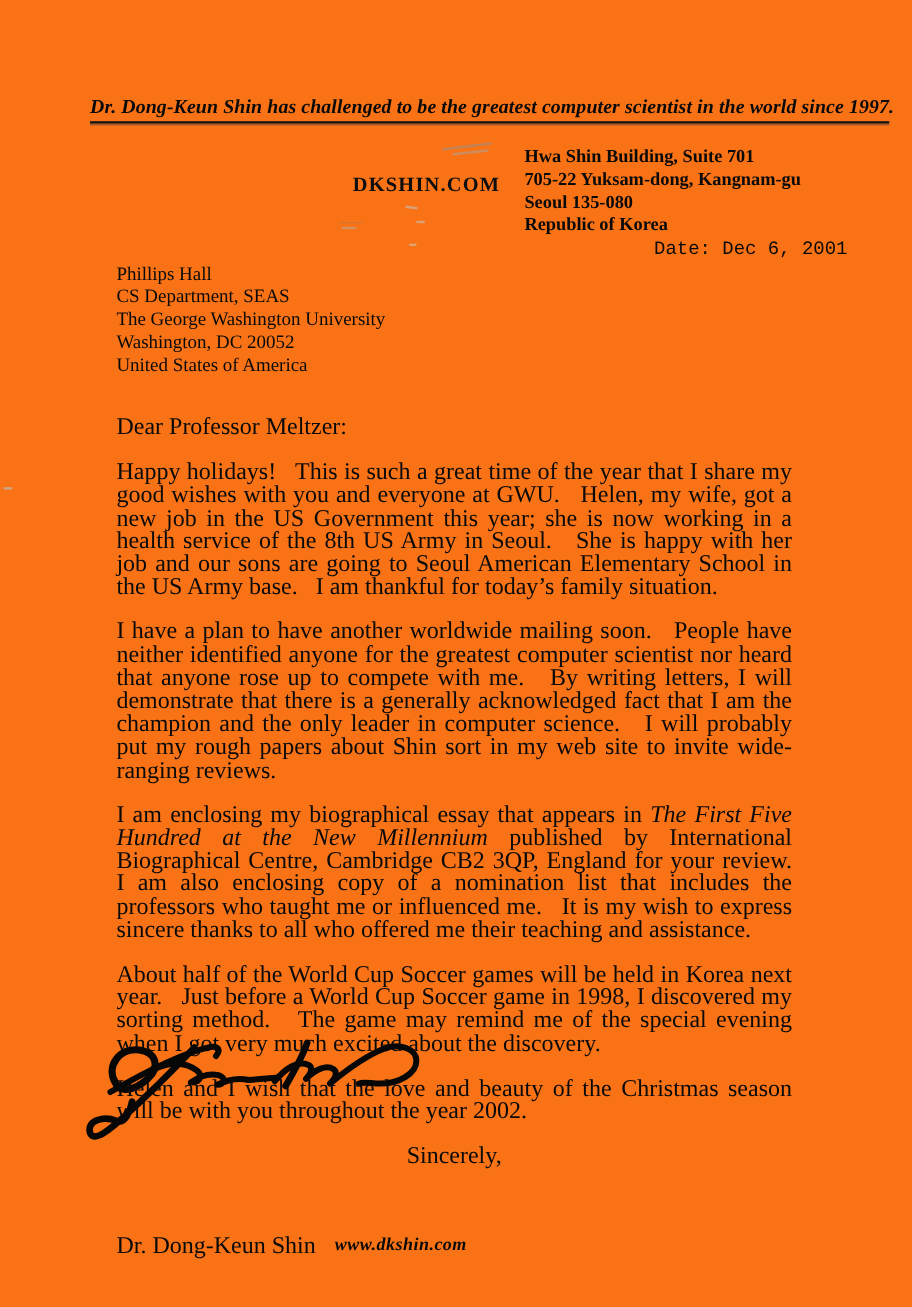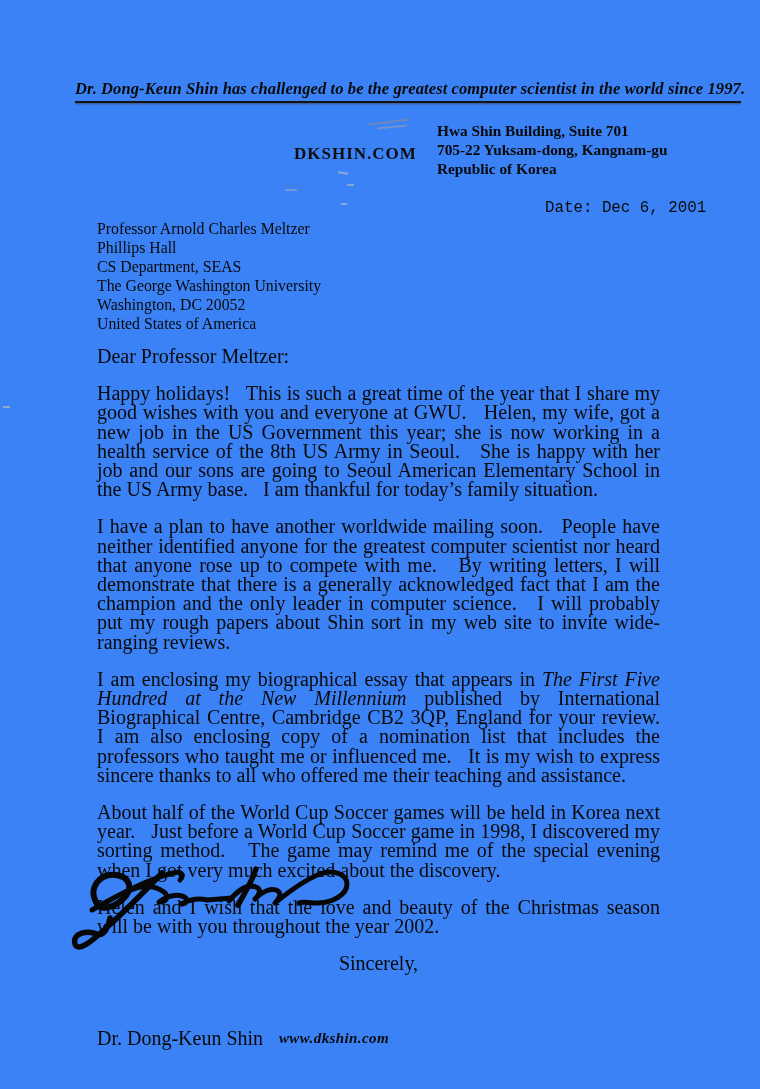--- a/index.html
+++ b/index.html
@@ -1,21 +1,21 @@
 <!DOCTYPE html>
 <html><head>
 <meta charset="utf-8">
 <style>
   html, body { margin: 0; padding: 0; background: #e8e8e8; }
   .page {
     position: relative;
     width: 760px;
     height: 1089px;
     margin: 0 auto;
-    background: #3b82f6;
+    background: #f97316;
     font-family: "Liberation Serif", "DejaVu Serif", serif;
     color: #0a0a0a;
     overflow: hidden;
   }
 
   
   .motto {
     position: absolute;
     left: 75px; top: 80px;
     width: 666px;
@@ -121,27 +121,27 @@
 
 <div class="page">
 
   <div class="motto">Dr. Dong-Keun Shin has challenged to be the greatest computer scientist in the world since 1997.</div>
 
   <div class="logo">DKSHIN.COM</div>
 
   <div class="sender">
     <div>Hwa Shin Building, Suite 701</div>
     <div>705-22 Yuksam-dong, Kangnam-gu</div>
+    <div>Seoul 135-080</div>
     <div>Republic of Korea</div>
   </div>
 
   <div class="dateline">Date: Dec 6, 2001</div>
 
   <div class="recipient">
-    <div>Professor Arnold Charles Meltzer</div>
     <div>Phillips Hall</div>
     <div>CS Department, SEAS</div>
     <div>The George Washington University</div>
     <div>Washington, DC 20052</div>
     <div>United States of America</div>
   </div>
 
   <div class="body-flow">
     <p class="salutation">Dear Professor Meltzer:</p>
     <p>Happy holidays!   This is such a great time of the year that I share my good wishes with you and everyone at GWU.   Helen, my wife, got a new job in the US Government this year; she is now working in a health service of the 8th US Army in Seoul.   She is happy with her job and our sons are going to Seoul American Elementary School in the US Army base.   I am thankful for today’s family situation.</p>

